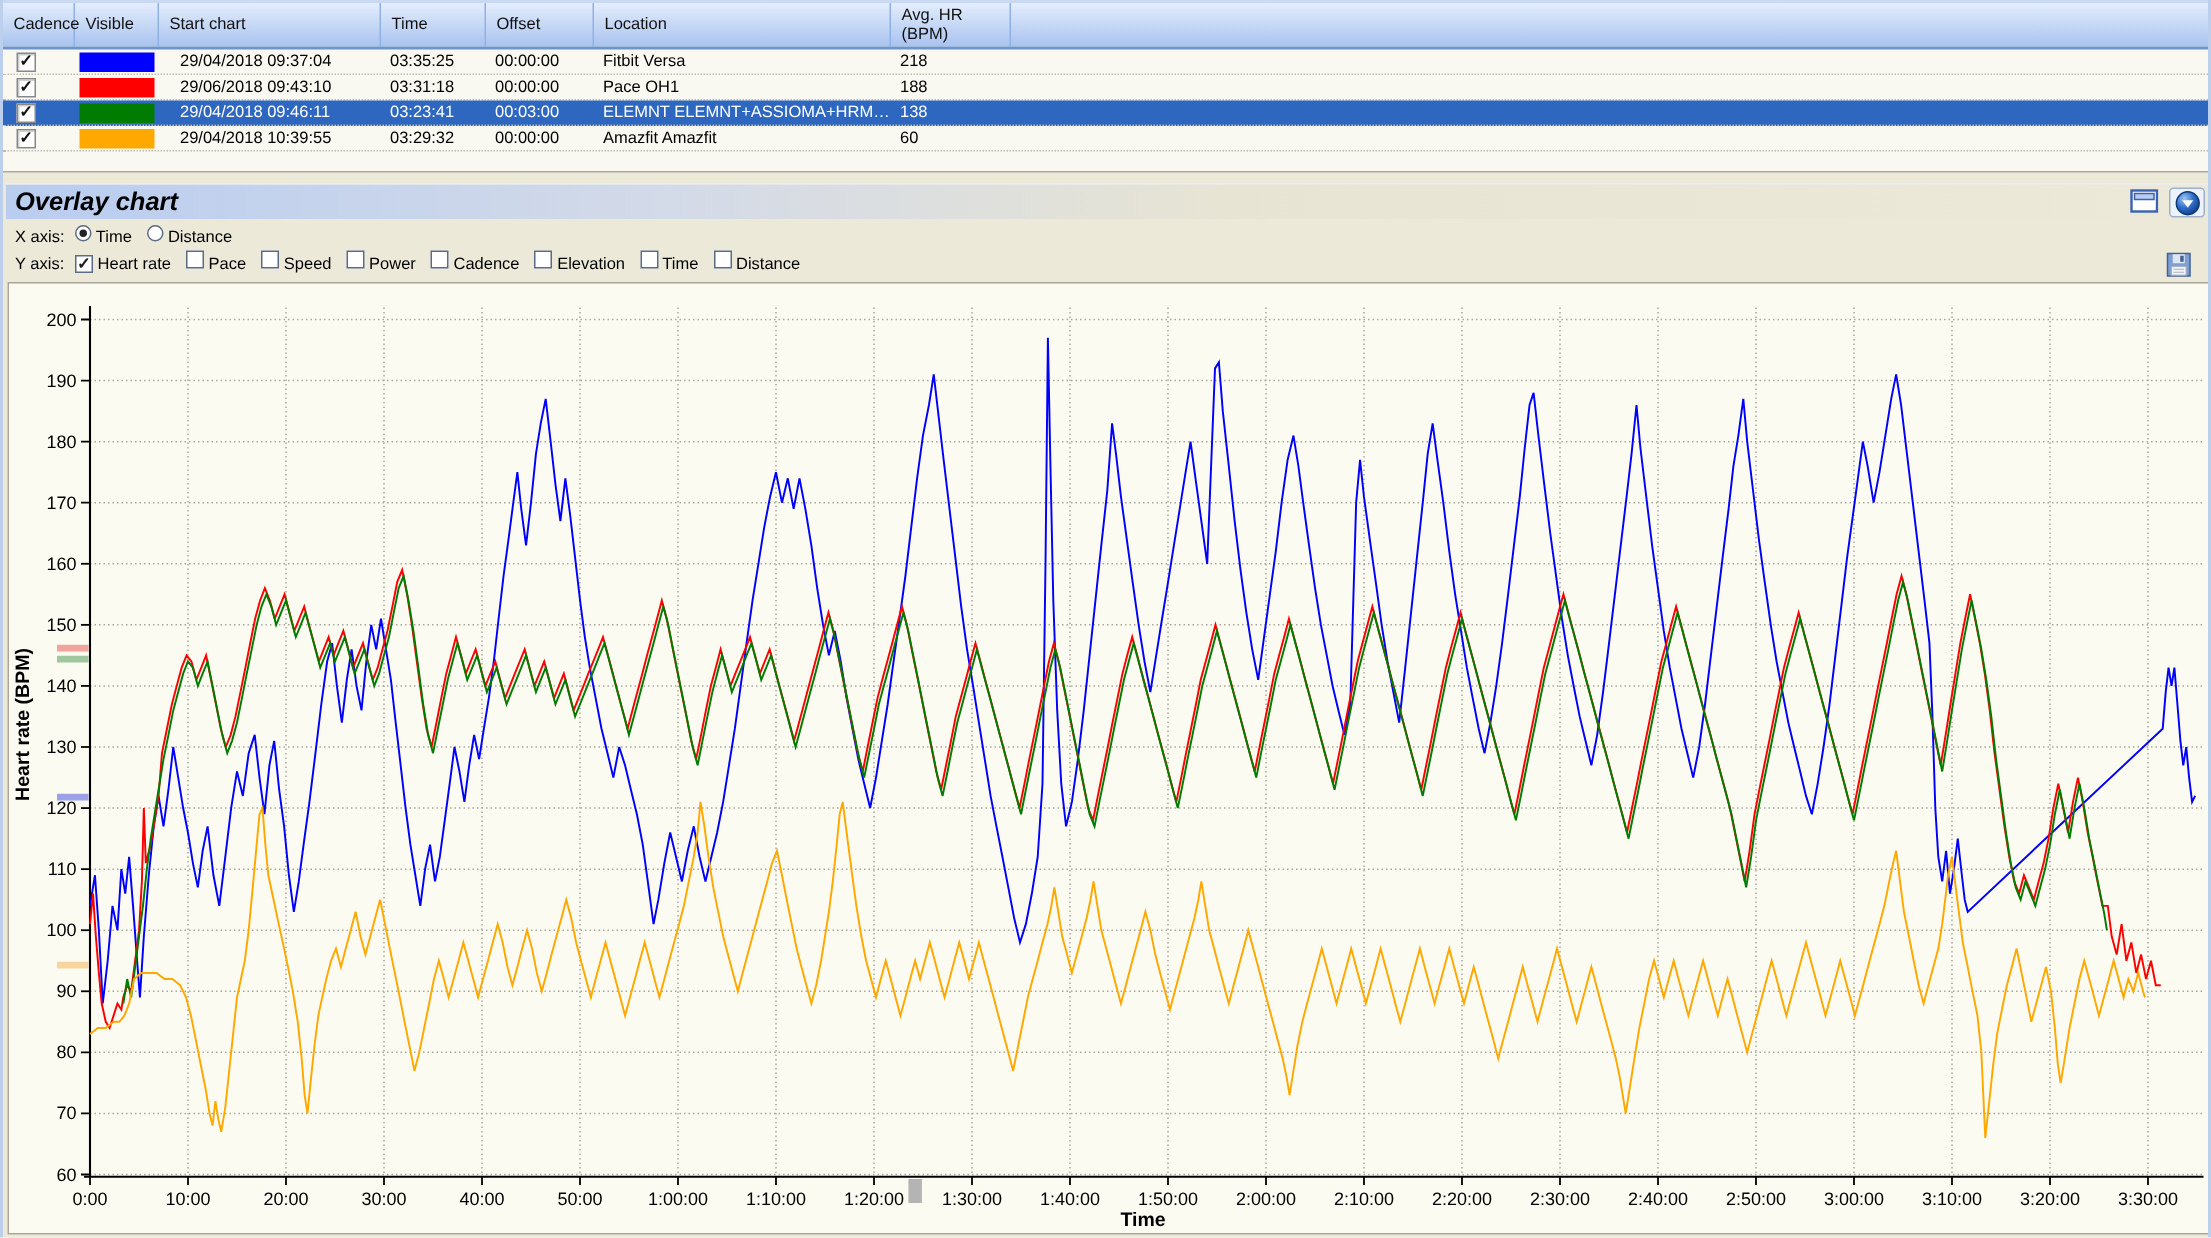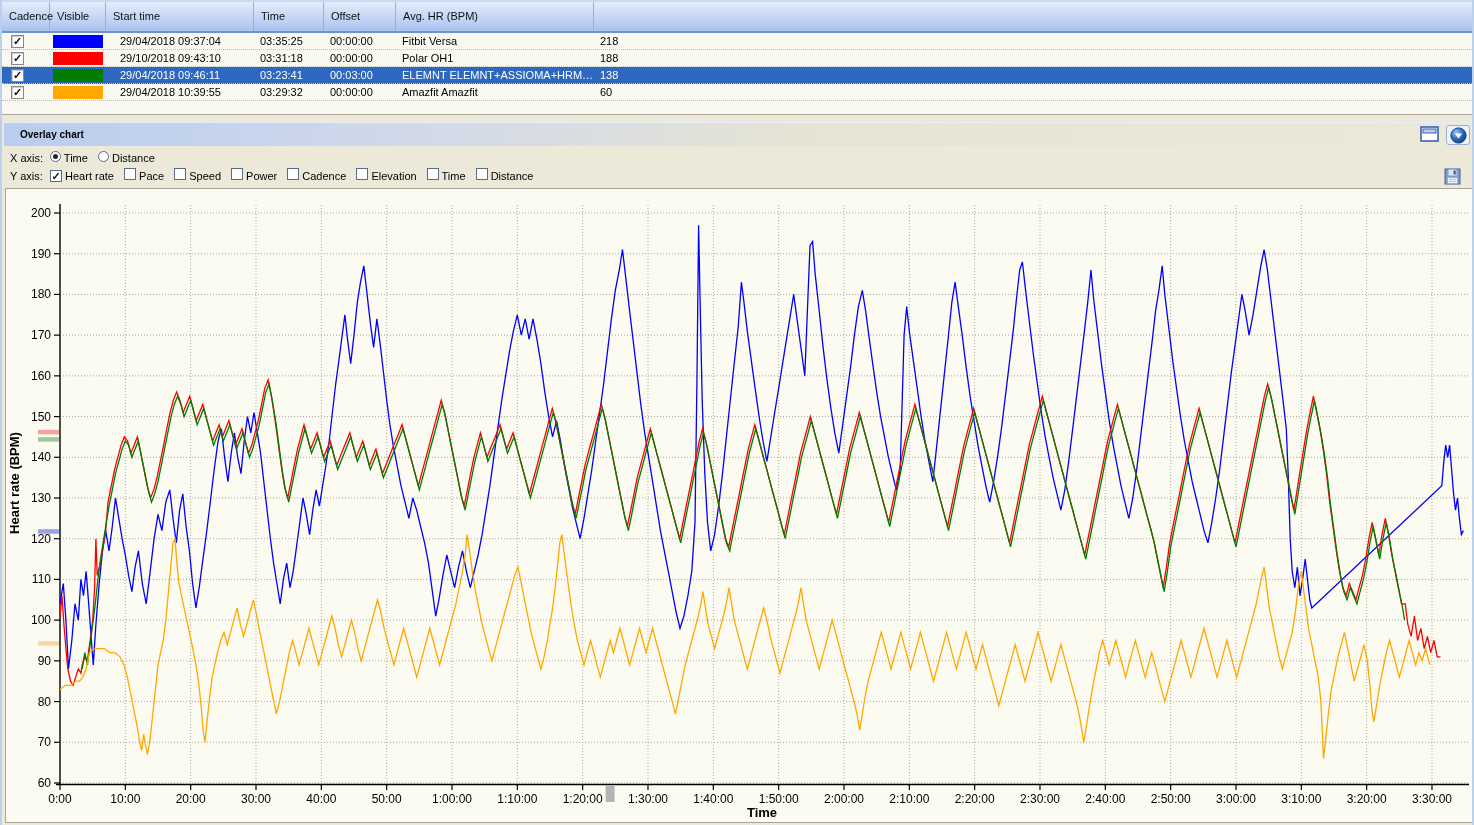--- a/index.html
+++ b/index.html
@@ -20,21 +20,21 @@
   .tcell { padding-left:6px; white-space:nowrap; overflow:hidden; }
   .tcell.start { padding-left:14px; }
   .cbox { display:inline-block; width:13px; height:13px; margin-left:9px; background:#fff;
           border:1px solid #888; box-shadow:inset 1px 1px 0 #cfcfcf; font-size:11px; line-height:11px;
           text-align:center; color:#111; font-weight:bold; }
   .swatch { display:block; width:50px; height:13px; margin-left:3px; }
   
   .titlebar { position:absolute; top:122px; left:2px; width:1470px; height:24px;
               background:linear-gradient(to right,#b9cdf0 0%,#d3dae8 30%,#e7e4d4 55%,#ece9d8 100%);
               border-top:1px solid #e7eefb; display:flex; align-items:center; }
-  .titlebar .title { font-weight:bold; font-size:10px; margin-left:16px; }
+  .titlebar .title { font-weight:bold; font-size:17px; margin-left:6px;font-style:italic; }
   .tb-icons { position:absolute; right:4px; top:2px; display:flex; gap:7px; align-items:center; }
   .icon-btn { width:24px; height:20px; display:flex; align-items:center; justify-content:center;
               border:1px solid #9eb0cc; border-radius:3px; background:#eef2fa; }
   .ctrl-row { position:absolute; left:8px; height:16px; display:flex; align-items:flex-end; gap:6px; }
   .ctrl-label { width:34px; }
   .radio { width:11px; height:11px; border:1px solid #5a6b84; border-radius:50%; background:#fff;
            display:inline-block; position:relative; }
   .radio.on::after { content:""; position:absolute; left:2px; top:2px; width:5px; height:5px;
                      border-radius:50%; background:#222; }
   .chk { width:12px; height:12px; border:1px solid #5a6b84; background:#fff; display:inline-block;
@@ -47,23 +47,24 @@
 </style>
 </head>
 <body>
 
 <div class="app">
 
   <div class="table-panel">
     <div class="thead">
       <div class="th">Cadence</div>
       <div class="th">Visible</div>
-      <div class="th">Start time</div>
+      <div class="th">Start chart</div>
       <div class="th">Time</div>
       <div class="th">Offset</div>
+      <div class="th">Location</div>
       <div class="th">Avg. HR (BPM)</div>
       <div class="th"></div>
     </div>
     <div id="table-rows">
         <div class="trow">
           <div><span class="cbox">✓</span></div>
           <div>
             <span class="swatch" style="background: rgb(0, 0, 254);"></span>
           </div>
           <div class="tcell start">29/04/2018 09:37:04</div>
@@ -71,24 +72,24 @@
           <div class="tcell">00:00:00</div>
           <div class="tcell">Fitbit Versa</div>
           <div class="tcell">218</div>
           <div></div>
         </div>
         <div class="trow">
           <div><span class="cbox">✓</span></div>
           <div>
             <span class="swatch" style="background: rgb(254, 0, 0);"></span>
           </div>
-          <div class="tcell start">29/10/2018 09:43:10</div>
+          <div class="tcell start">29/06/2018 09:43:10</div>
           <div class="tcell">03:31:18</div>
           <div class="tcell">00:00:00</div>
-          <div class="tcell">Polar OH1</div>
+          <div class="tcell">Pace OH1</div>
           <div class="tcell">188</div>
           <div></div>
         </div>
         <div class="trow selected">
           <div><span class="cbox">✓</span></div>
           <div>
             <span class="swatch" style="background: rgb(0, 125, 0);"></span>
           </div>
           <div class="tcell start">29/04/2018 09:46:11</div>
           <div class="tcell">03:23:41</div>

